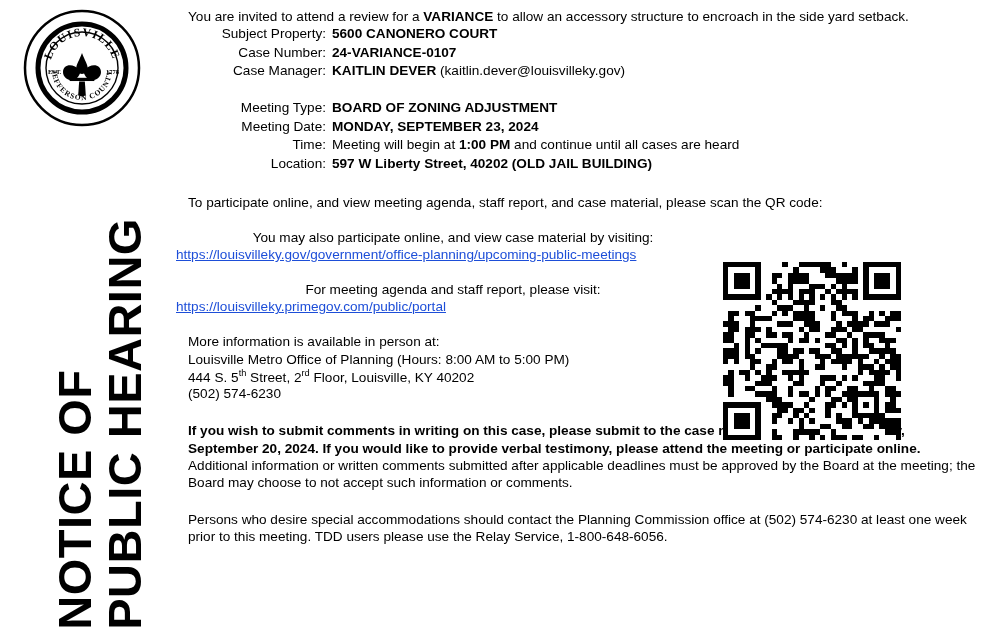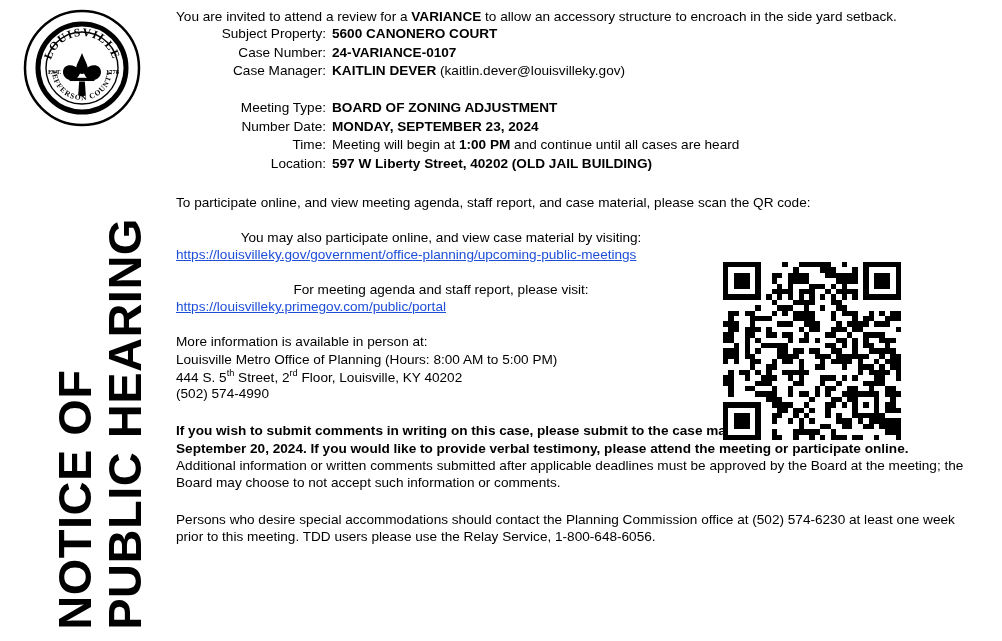--- a/index.html
+++ b/index.html
@@ -57,21 +57,21 @@
   
   .content {
     position: absolute;
     left: 176px;
     top: 8px;
     width: 806px;
     font-size: 13.6px;
     line-height: 1.26;
   }
   p.block {
-    margin: 0 0 0 0;
+    margin: 0 0 0 12px;
   }
   .intro {
     margin-bottom: 17px;
     max-width: 790px;
   }
   b, .b { font-weight: bold; }
 
   table.kv {
     border-collapse: collapse;
     margin: 0;
@@ -176,21 +176,21 @@
 
     <div class="gap-md"></div>
 
     <table class="kv">
       <tbody>
           <tr>
         <td class="label">Meeting Type:</td>
         <td><b>BOARD OF ZONING ADJUSTMENT</b></td>
       </tr>
       <tr>
-        <td class="label">Number Date:</td>
+        <td class="label">Meeting Date:</td>
         <td><b>MONDAY, SEPTEMBER 23, 2024</b></td>
       </tr>
       <tr>
         <td class="label">Time:</td>
         <td><span>Meeting will begin at </span><b>1:00 PM</b><span> and continue until all cases are heard</span></td>
       </tr>
       <tr>
         <td class="label">Location:</td>
         <td><b>597 W Liberty Street, 40202 (OLD JAIL BUILDING)</b></td>
       </tr>
@@ -209,21 +209,21 @@
     <div class="gap-md"></div>
 
     <p class="block narrow">For meeting agenda and staff report, please visit:</p>
     <a class="link" href="#">https://louisvilleky.primegov.com/public/portal</a>
 
     <div class="gap-md"></div>
 
     <p class="block">More information is available in person at:</p>
     <p class="block">Louisville Metro Office of Planning (Hours: 8:00 AM to 5:00 PM)</p>
     <p class="block"><span>444 S. 5</span><sup>th</sup><span> Street, 2</span><sup>rd</sup><span> Floor, Louisville, KY 40202</span></p>
-    <p class="block">(502) 574-4990</p>
+    <p class="block">(502) 574-6230</p>
 
     <div class="gap-lg"></div>
 
     <p class="block bold-para"><b>If you wish to submit comments in writing on this case, please submit to the case manager by 9:00 A.M. Friday, September 20, 2024. If you would like to provide verbal testimony, please attend the meeting or participate online.</b><span> Additional information or written comments submitted after applicable deadlines must be approved by the Board at the meeting; the Board may choose to not accept such information or comments.</span></p>
 
     <div class="gap-lg"></div>
 
     <p class="block wide">Persons who desire special accommodations should contact the Planning Commission office at (502) 574-6230 at least one week prior to this meeting. TDD users please use the Relay Service, 1-800-648-6056.</p>
   </div>
 

